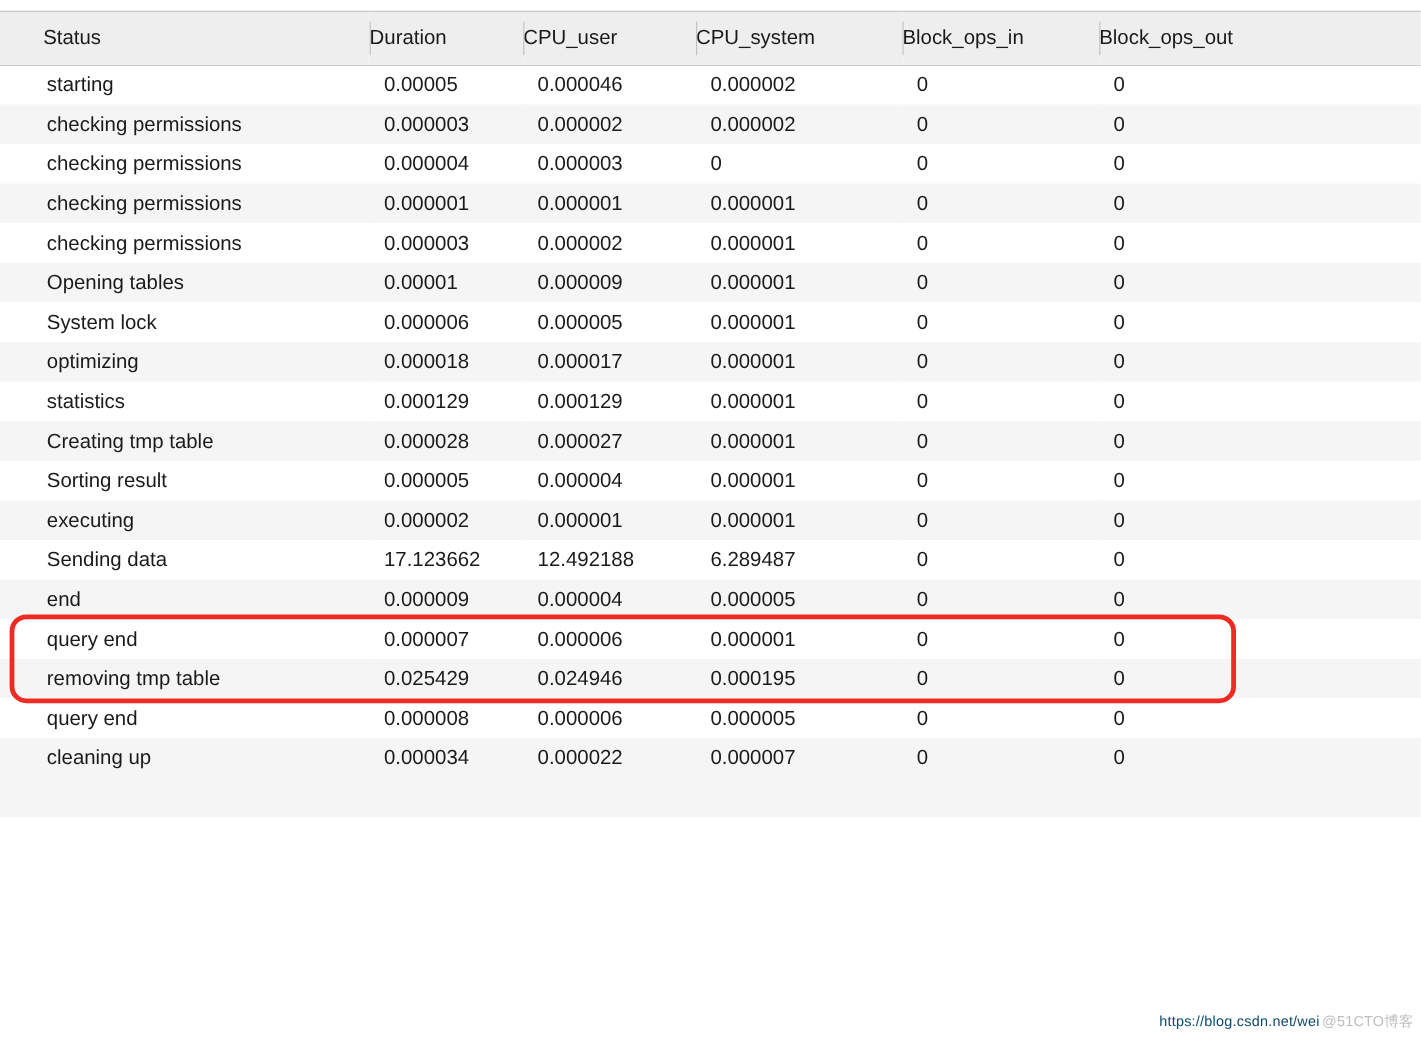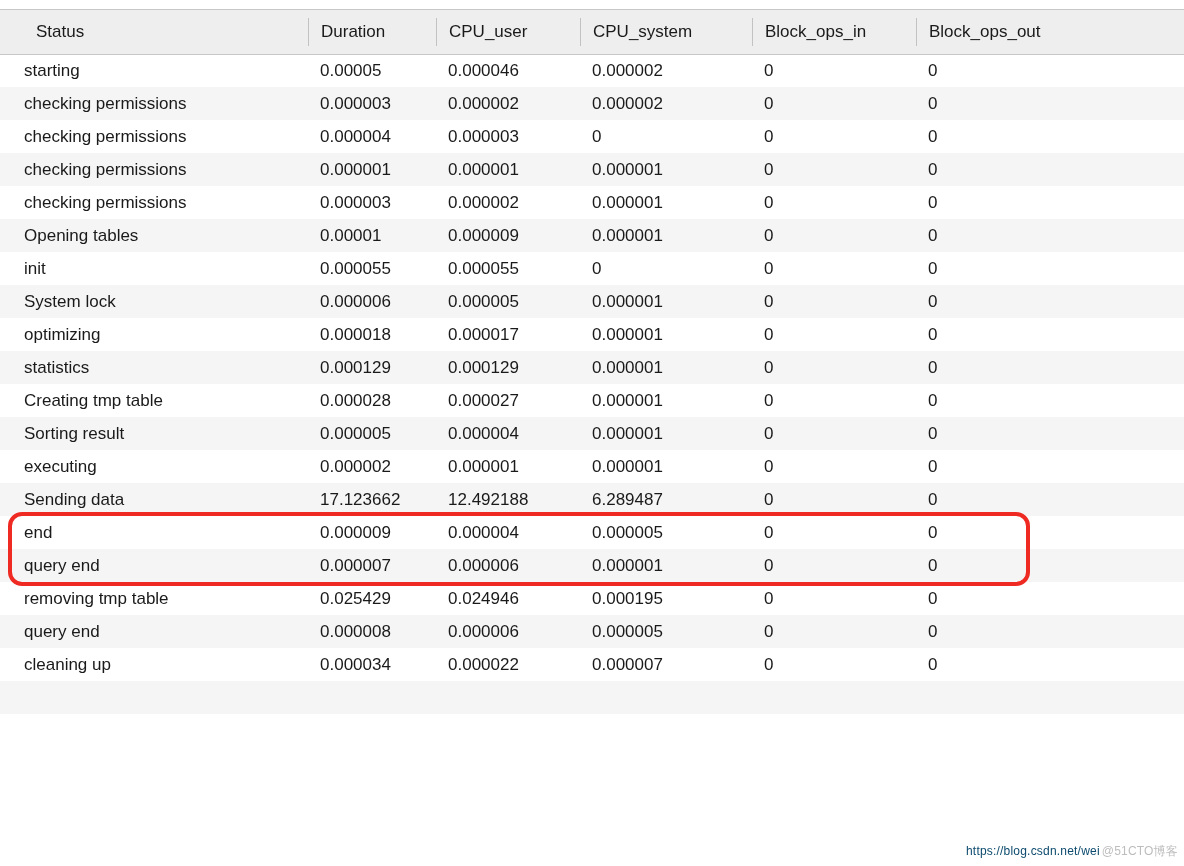--- a/index.html
+++ b/index.html
@@ -44,40 +44,40 @@
   thead tr th + th::before {
     content: "";
     position: absolute;
     left: 0;
     top: 8px;
     bottom: 8px;
     width: 1px;
     background: #c2c2c2;
   }
   thead tr th.first { padding-left: 36px; }
-  thead tr th:not(.first) { padding-left: 13px; }
+  thead tr th:not(.first) { padding-left: 0; }
 
   tbody tr {
     height: 33px;
   }
   tbody tr:nth-child(even) td {
     background: #f5f5f5;
   }
   tbody tr:nth-child(odd) td {
     background: #ffffff;
   }
   tbody tr.bottom-pad td { background:#f5f5f5; }
 
   tbody td {
     padding: 0 8px 0 0;
     vertical-align: middle;
     font-weight: 400;
     white-space: nowrap;
   }
-  tbody td.first { padding-left: 24px; }
+  tbody td.first { padding-left: 39px; }
   tbody td:not(.first) { padding-left: 12px; }
 
   
   .highlight-box {
     position: absolute;
     border: 4px solid #ef2a23;
     border-radius: 14px;
     pointer-events: none;
     z-index: 5;
   }
@@ -170,28 +170,20 @@
           <td>0</td>
         </tr>
         <tr id="row-5">
           <td class="first">Opening tables</td>
           <td>0.00001</td>
           <td>0.000009</td>
           <td>0.000001</td>
           <td>0</td>
           <td>0</td>
         </tr>
-        <tr id="row-6">
-          <td class="first">init</td>
-          <td>0.000055</td>
-          <td>0.000055</td>
-          <td>0</td>
-          <td>0</td>
-          <td>0</td>
-        </tr>
         <tr id="row-7">
           <td class="first">System lock</td>
           <td>0.000006</td>
           <td>0.000005</td>
           <td>0.000001</td>
           <td>0</td>
           <td>0</td>
         </tr>
         <tr id="row-8">
           <td class="first">optimizing</td>

